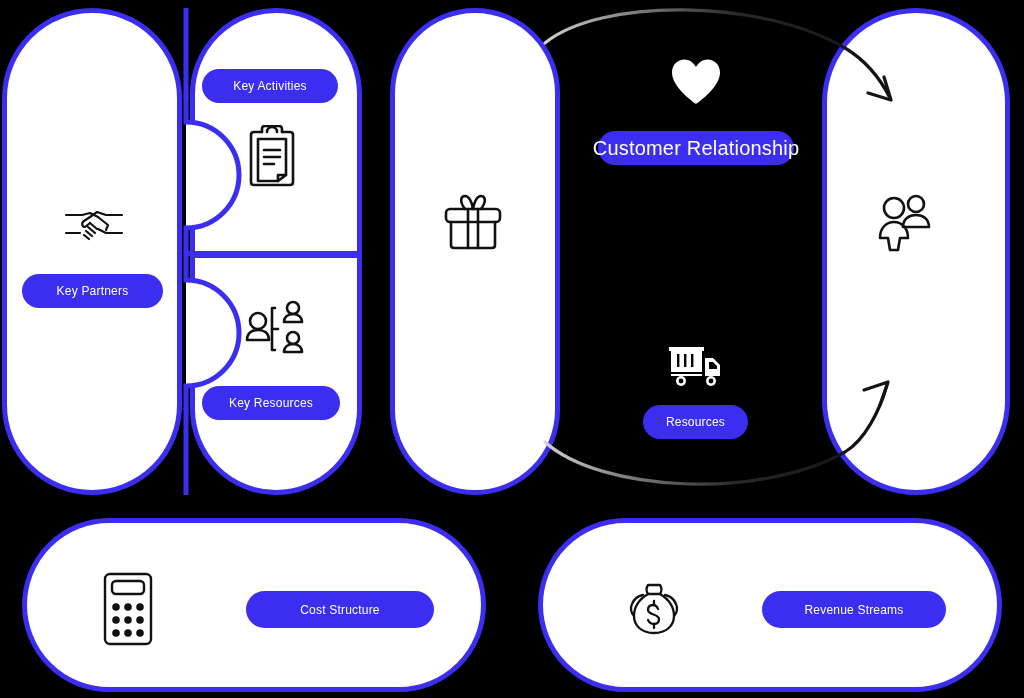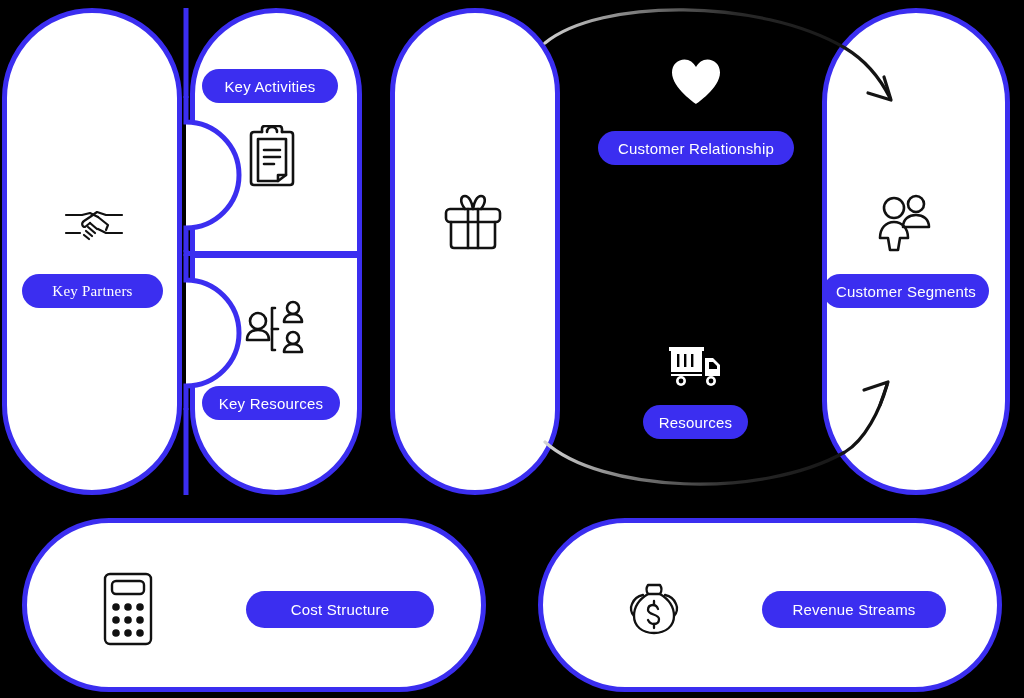--- a/index.html
+++ b/index.html
@@ -21,30 +21,30 @@
 
   
   .pill {
     position: absolute;
     display: flex;
     align-items: center;
     justify-content: center;
     background: #3b2ef0;
     color: #ffffff;
     border-radius: 999px;
-    font-size: 15px;
+    font-size: 12px;
     letter-spacing: 0.2px;
     white-space: nowrap;
     padding: 0 18px;
     height: 34px;
     box-sizing: border-box;
     z-index: 30;
     font-family: "Liberation Sans", sans-serif;
   }
-  .pill.small { font-size: 15px; }
+  .pill.small { font-size: 20px; }
 
   
   .card {
     position: absolute;
     background: #ffffff;
     border: 5px solid #3b2ef0;
     box-sizing: border-box;
     z-index: 10;
   }
   .card-capsule-top { border-radius: 90px 90px 90px 90px; }
@@ -248,44 +248,41 @@
     <svg width="56" height="54" viewBox="0 0 56 54" fill="none" stroke="#111111" stroke-width="2.3" stroke-linecap="round" stroke-linejoin="round">
       <path d="M22 3 C20 6 20 9 22 12 H34 C36 9 36 6 34 3 Z"></path>
       <path d="M22 12 C12 18 8 26 8 34 C8 44 16 51 28 51 C40 51 48 44 48 34 C48 26 44 18 34 12"></path>
       <path d="M17 13 C12 14 8 17 6 22 C4 26 5 31 8 34"></path>
       <path d="M39 13 C44 14 48 17 50 22 C52 26 51 31 48 34"></path>
       <path d="M32 27 C31 24 29 23 27 23 C24 23 22 25 22 28 C22 33 33 32 33 37 C33 40 31 42 28 42 C25 42 23 40 22 38"></path>
       <path d="M28 19 V23 M28 42 V46"></path>
     </svg>
   </div>
 
-  <div class="pill" style="left:22px; top:274px; width:141px;font-family:Liberation Serif, serif;">
+  <div class="pill" style="left:22px; top:274px; width:141px;">
     <span>Key Partners</span>
   </div>
 
   <div class="pill" style="left:202px; top:69px; width:136px;">
     <span>Key Activities</span>
   </div>
 
   <div class="pill" style="left:202px; top:386px; width:138px;">
     <span>Key Resources</span>
   </div>
 
 
   <div class="pill small" style="left:598px; top:131px; width:196px;">
     <span>Customer Relationship</span>
   </div>
 
   <div class="pill" style="left:643px; top:405px; width:105px;">
     <span>Resources</span>
   </div>
 
-  <div class="pill small" style="left:823px; top:274px; width:166px;">
-    <span>Customer Segments</span>
-  </div>
 
   <div class="pill" style="left:762px; top:591px; width:184px; height:37px;">
     <span>Revenue Streams</span>
   </div>
 
   <div class="pill" style="left:246px; top:591px; width:188px; height:37px;">
     <span>Cost Structure</span>
   </div>
 
 </div>

